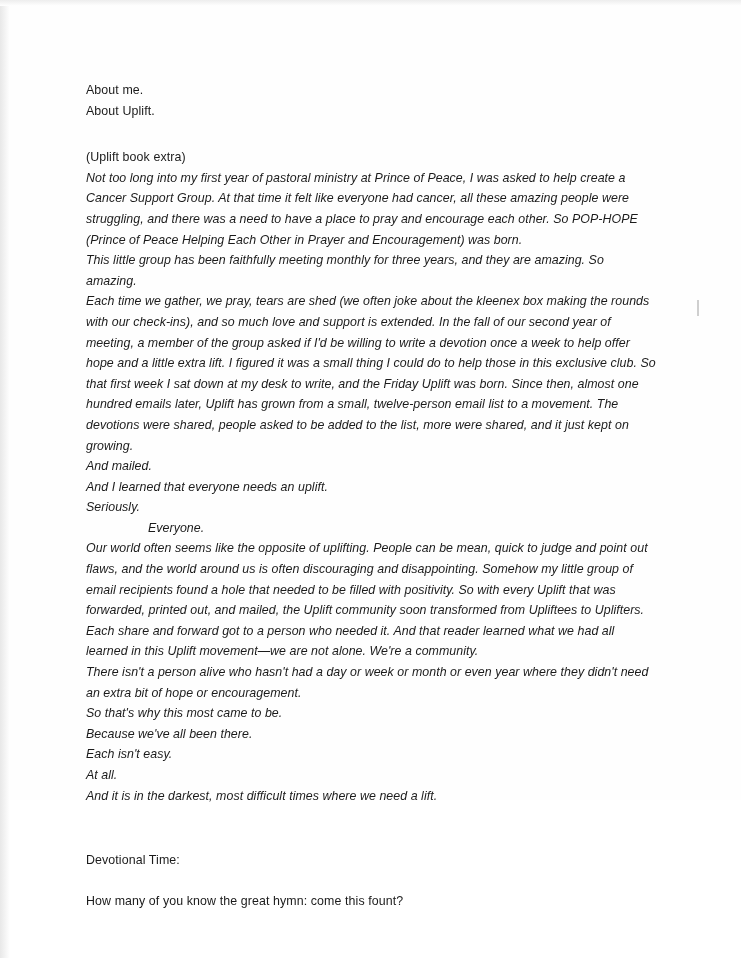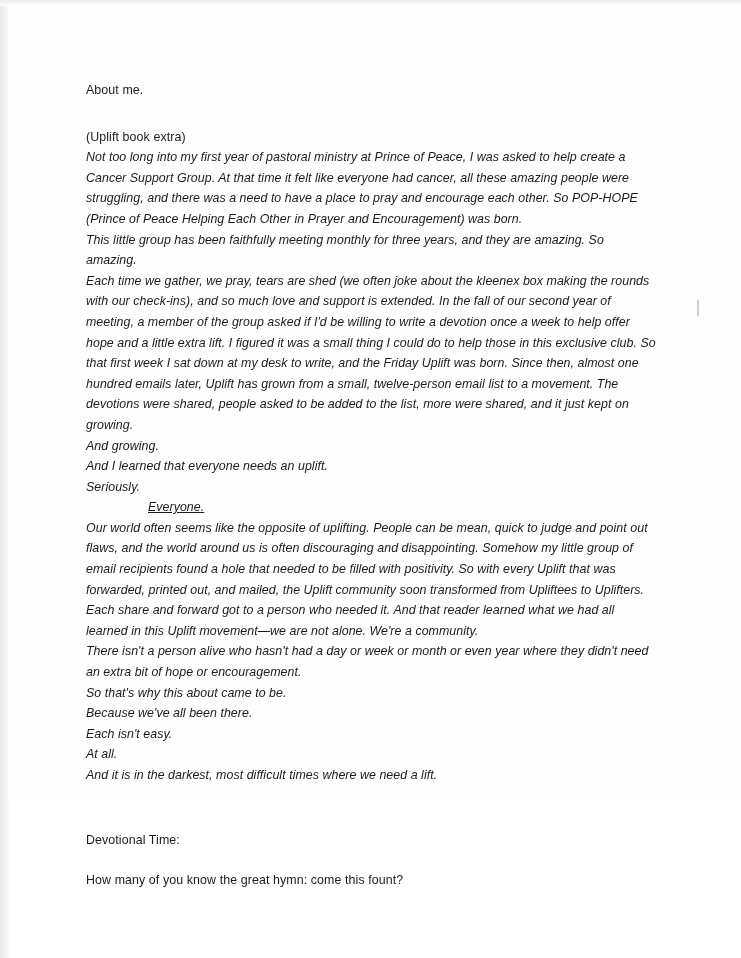--- a/index.html
+++ b/index.html
@@ -63,51 +63,51 @@
     font-size: 12.4px;
     line-height: 20.6px;
     text-align: left;
     letter-spacing: 0.05px;
   }
   .gap-sm { height: 20px; }
   .gap-md { height: 26px; }
   .gap-lg { height: 44px; }
   .indent-para {
     padding-left: 62px;
-    text-decoration: underline;
   }
   .block { margin: 0; }
 </style>
 </head>
 <body>
 
 <div class="page">
   <div class="scan-edge-left"></div>
   <div class="scan-edge-top"></div>
   <div class="scan-mark"></div>
 
   <div class="content">
 
     <div class="line upright">About me.</div>
+    <div class="line upright">About Uplift.</div>
 
     <div class="gap-md"></div>
 
     <div class="line upright">(Uplift book extra)</div>
 
     <p class="para block">Not too long into my first year of pastoral ministry at Prince of Peace, I was asked to help create a Cancer Support Group. At that time it felt like everyone had cancer, all these amazing people were struggling, and there was a need to have a place to pray and encourage each other.  So POP-HOPE (Prince of Peace Helping Each Other in Prayer and Encouragement) was born.</p>
     <p class="para block">This little group has been faithfully meeting monthly for three years, and they are amazing. So amazing.</p>
     <p class="para block">Each time we gather, we pray, tears are shed (we often joke about the kleenex box making the rounds with our check-ins), and so much love and support is extended.  In the fall of our second year of meeting, a member of the group asked if I'd be willing to write a devotion once a week to help offer hope and a little extra lift.  I figured it was a small thing I could do to help those in this exclusive club.  So that first week I sat down at my desk to write, and the Friday Uplift was born.  Since then, almost one hundred emails later, Uplift has grown from a small, twelve-person email list to a movement.  The devotions were shared, people asked to be added to the list, more were shared, and it just kept on growing.</p>
-    <p class="para block">And growing.</p>
+    <p class="para block">And mailed.</p>
     <p class="para block">And I learned that everyone needs an uplift.</p>
     <p class="para block">Seriously.</p>
     <p class="para block indent-para">Everyone.</p>
     <p class="para block">Our world often seems like the opposite of uplifting. People can be mean, quick to judge and point out flaws, and the world around us is often discouraging and disappointing. Somehow my little group of email recipients found a hole that needed to be filled with positivity. So with every Uplift that was forwarded, printed out, and mailed, the Uplift community soon transformed from Upliftees to Uplifters.</p>
     <p class="para block">Each share and forward got to a person who needed it. And that reader learned what we had all learned in this Uplift movement—we are not alone. We're a community.</p>
     <p class="para block">There isn't a person alive who hasn't had a day or week or month or even year where they didn't need an extra bit of hope or encouragement.</p>
-    <p class="para block">So that's why this about came to be.</p>
+    <p class="para block">So that's why this most came to be.</p>
     <p class="para block">Because we've all been there.</p>
     <p class="para block">Each isn't easy.</p>
     <p class="para block">At all.</p>
     <p class="para block">And it is in the darkest, most difficult times where we need a lift.</p>
 
     <div class="gap-lg"></div>
 
     <div class="line upright">Devotional Time:</div>
 
     <div class="gap-sm"></div>

